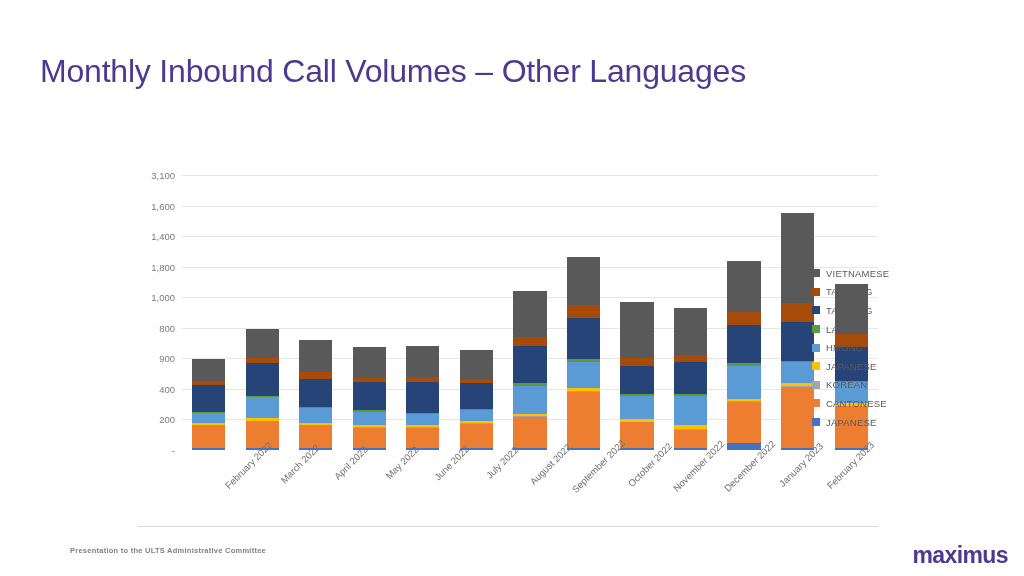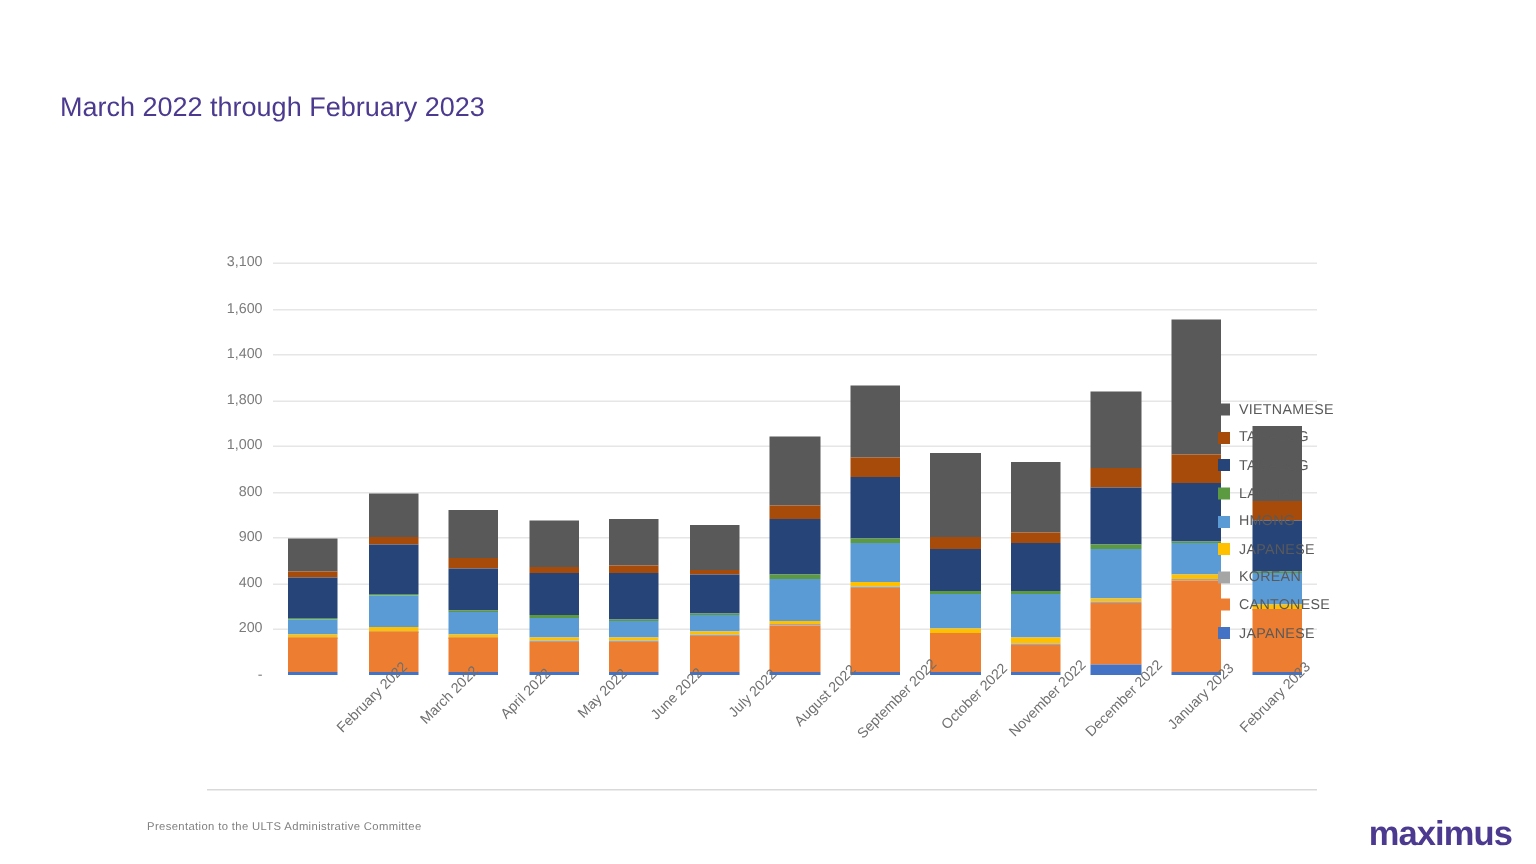--- a/index.html
+++ b/index.html
@@ -44,32 +44,32 @@
   }
   
   #legend{position:absolute;left:812px;top:264px;}
   .legend-row{display:flex;align-items:center;height:18.6px;}
   .swatch{width:8px;height:8px;margin-right:6px;flex:0 0 auto;}
   .legend-label{font-size:9.5px;color:#5a5a5a;letter-spacing:.2px;white-space:nowrap;}
   
   #footer-rule{position:position;position:absolute;left:138px;top:526px;width:740px;height:1px;background:#d9d9d9;}
   #footer-note{
     position:absolute;left:70px;top:546px;
-    font-size:7.5px;color:#808080;letter-spacing:.25px;white-space:nowrap;font-weight:normal;margin-left:28px;
+    font-size:7.5px;color:#808080;letter-spacing:.25px;white-space:nowrap;font-weight:bold;
   }
   #brand-logo{
     position:absolute;right:16px;top:542px;
     font-size:23px;color:#4B3A8F;font-weight:bold;letter-spacing:-0.6px;
   }
 </style>
 </head>
 <body>
 
 <div id="title-block">
-  <div id="slide-subtitle">March 2022 through February 2023</div>
+  <div id="slide-title">Monthly Inbound Call Volumes – Other Languages</div>
 </div>
 
 <div id="chart-area">
   <div id="plot">
     <div id="gridlines">
         <div class="gridline" style="top: 88.8889%;"></div>
         <div class="gridline" style="top: 77.7778%;"></div>
         <div class="gridline" style="top: 66.6667%;"></div>
         <div class="gridline" style="top: 55.5556%;"></div>
         <div class="gridline" style="top: 44.4444%;"></div>

